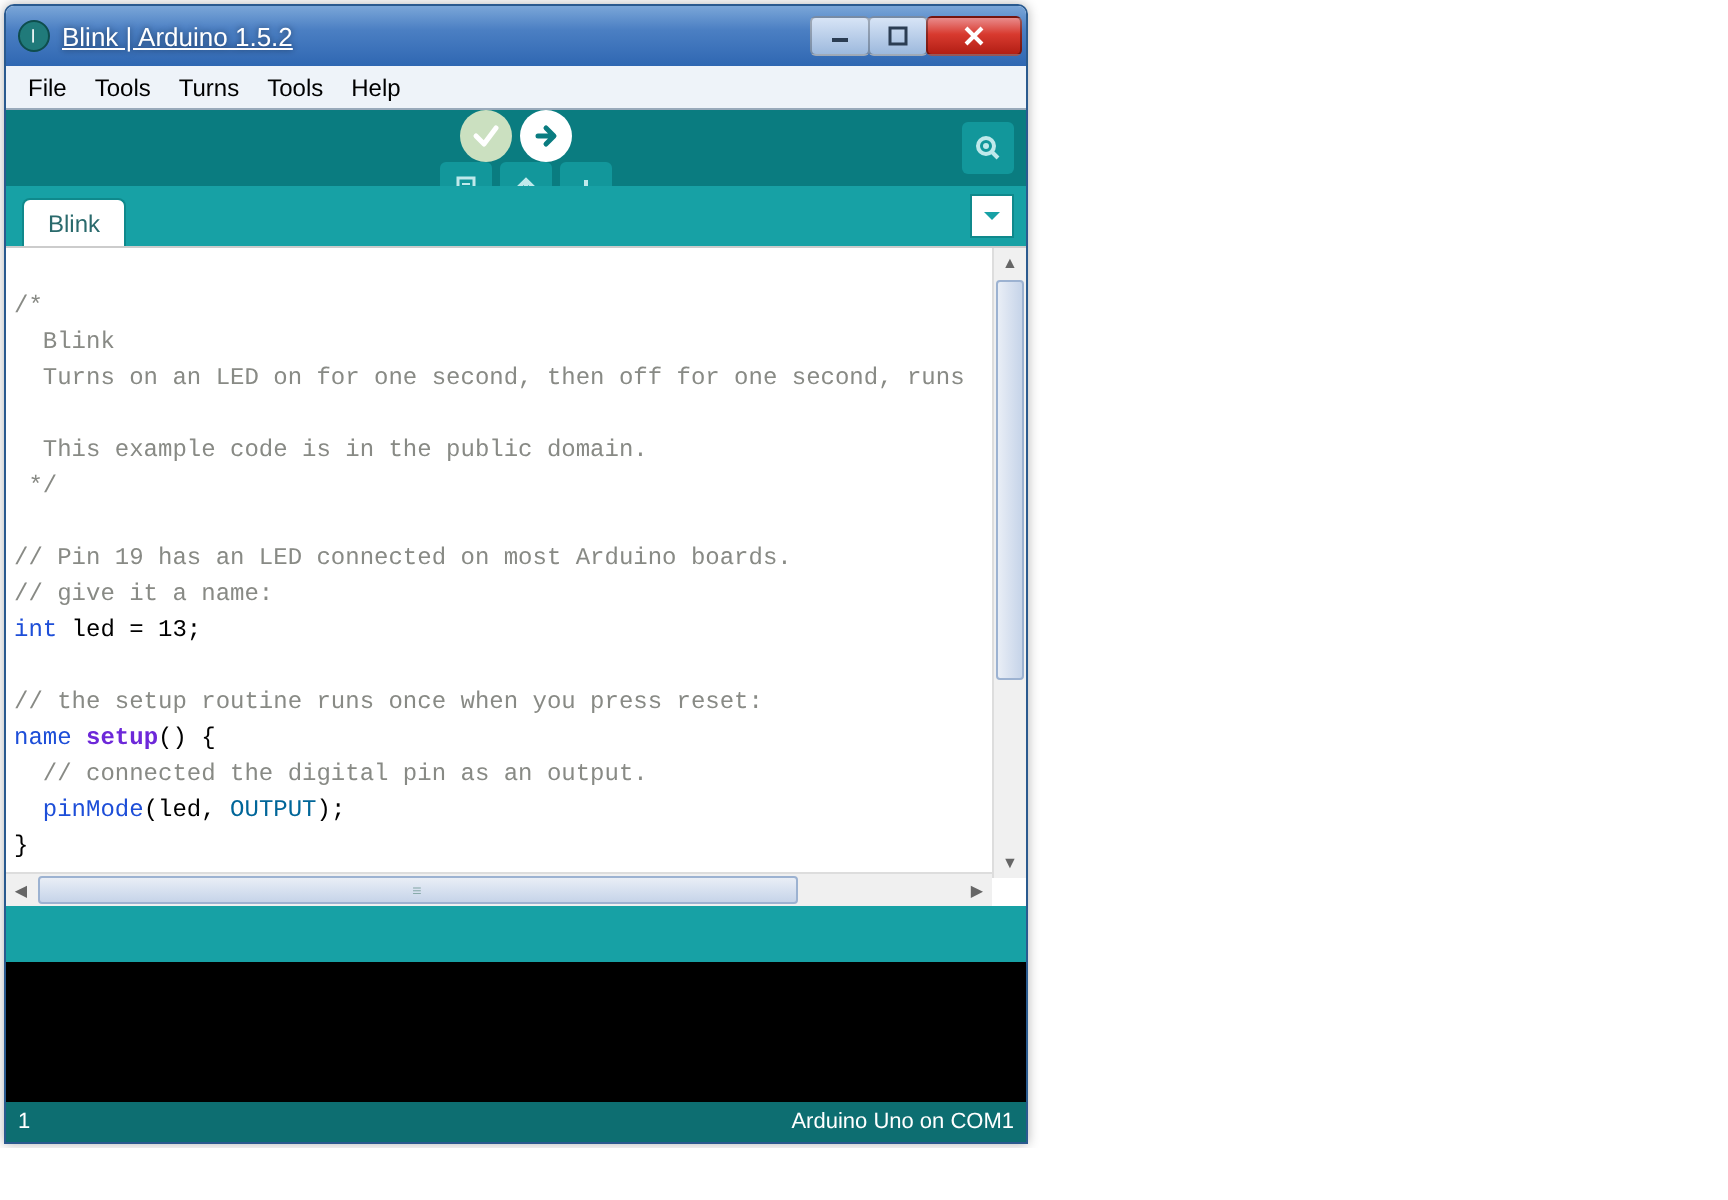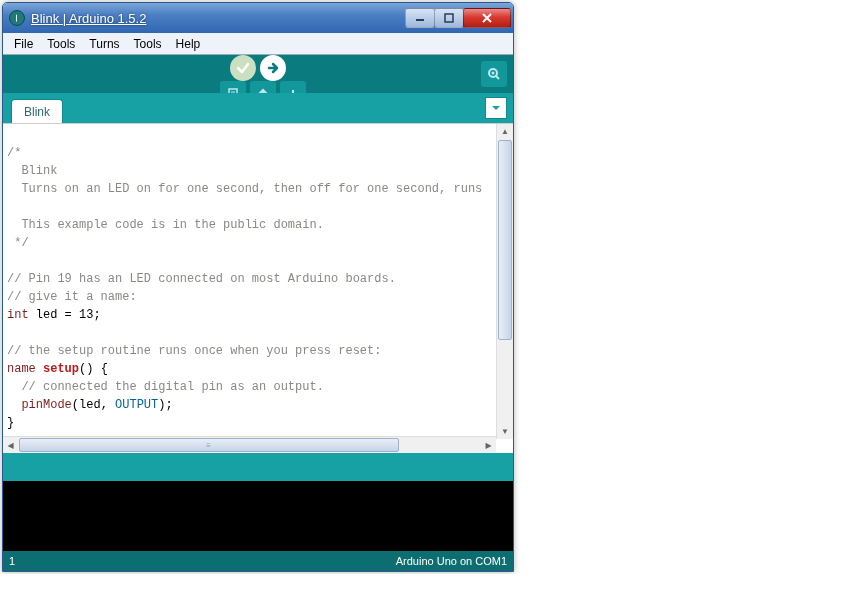--- a/index.html
+++ b/index.html
@@ -23,22 +23,22 @@
   .tool-sq { width:26px; height:26px; border-radius:3px; background:#12979b; display:flex; align-items:center; justify-content:center; color:#bfe9eb; cursor:pointer;}
   .tool-sq svg, .tool-btn svg { display:block;}
   .tool-label { color:#fff; margin-left:10px; font-size:12px; }
   .serial-btn { width:26px; height:26px; border-radius:3px; background:#12979b; position:absolute; right:6px; top:6px; display:flex; align-items:center; justify-content:center; cursor:pointer;}
   .tabbar { height: 30px; background: #17a1a5; display: flex; align-items: flex-end; padding-left:8px; position:relative; }
   .tab { background:#fff; height:24px; padding: 0 12px; border-top-left-radius:4px; border-top-right-radius:4px; display:flex; align-items:center; font-size:12px; color:#2a6a6c; border:1px solid #0f898c; border-bottom:none; }
   .tab-menu { position:absolute; right:6px; top:4px; width:22px; height:22px; background:#fff; display:flex; align-items:center; justify-content:center; border:1px solid #0f898c;}
   .editor-wrap { position:relative; height: 330px; background:#fff; border-top:1px solid #ccc;}
   .editor { font-family: Consolas, "Courier New", monospace; font-size: 12px; line-height: 18px; padding: 2px 0 2px 4px; white-space:pre; overflow:hidden; height: 314px; width: calc(100% - 18px);}
   .editor .c { color:#888a85; }
-  .editor .k { color:#7f1d1d; }
-  .editor .f { color:#b91c1c; font-weight:bold; }
+  .editor .k { color:#1d4ed8; }
+  .editor .f { color:#6d28d9; font-weight:bold; }
   .editor .p { color:#006699;text-align:center; }
   .vscroll { position:absolute; right:0; top:0; width:17px; height:315px; background:#f0f0f0; border-left:1px solid #ddd;}
   .vscroll .thumb { position:absolute; left:1px; right:1px; top:16px; height:200px; background: linear-gradient(to right,#e9eef6,#c6d4e9); border:1px solid #9cb2d1; border-radius:2px;}
   .vscroll .ar { position:absolute; left:0; right:0; height:15px; display:flex; align-items:center; justify-content:center; color:#666; font-size:8px;}
   .vscroll .ar.up{top:0;} .vscroll .ar.dn{bottom:0;}
   .hscroll { position:absolute; left:0; right:17px; bottom:0; height:17px; background:#f0f0f0; border-top:1px solid #ddd;}
   .hscroll .thumb { position:absolute; top:1px; bottom:1px; left:16px; width:380px; background: linear-gradient(to bottom,#e9eef6,#c6d4e9); border:1px solid #9cb2d1; border-radius:2px; display:flex; align-items:center; justify-content:center; color:#8aa; font-size:8px; letter-spacing:1px;}
   .hscroll .ar { position:absolute; top:0; bottom:0; width:15px; display:flex; align-items:center; justify-content:center; color:#666; font-size:8px;}
   .hscroll .ar.lf{left:0;} .hscroll .ar.rt{right:0;}
   .status-sep { height: 28px; background:#17a1a5; }

